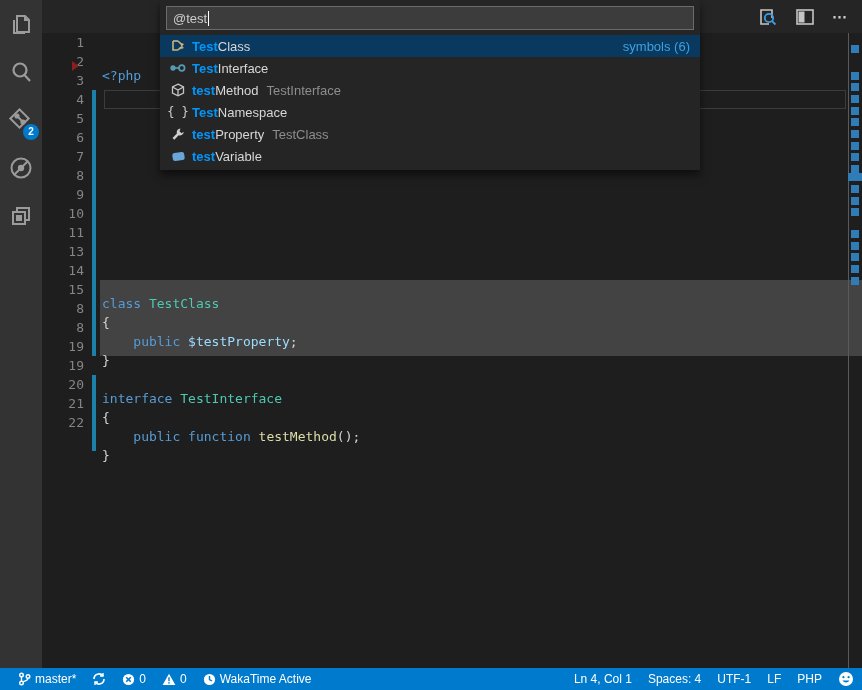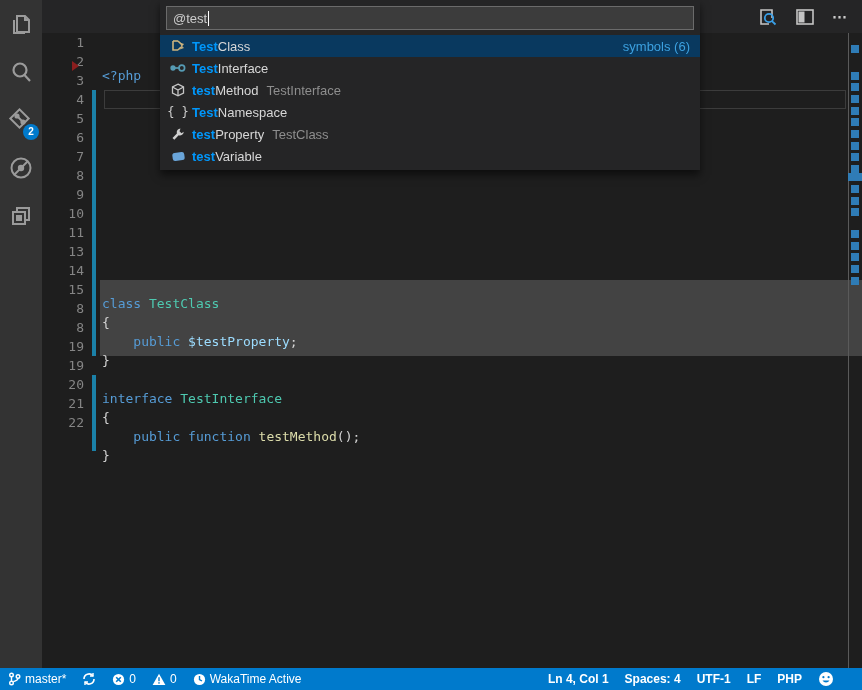--- a/index.html
+++ b/index.html
@@ -72,22 +72,22 @@
   .qo-match { color:#0097fb; font-weight:bold; }
   .qo-desc { font-size:13px; color:#8e8e8e; margin-left:8px; white-space:nowrap; }
   .qo-meta { margin-left:auto; font-size:13px; color:#3ca1e0; }
   .ns-glyph { color:#cfcfcf; font-size:12px; font-family:"DejaVu Sans Mono",monospace; }
 
   
   #statusbar { position:absolute; left:0; bottom:0; width:862px; height:22px;
                background:#007acc; display:flex; align-items:center; color:#ffffff;
                font-size:12px; z-index:6; }
   .sb-group { display:flex; align-items:center; height:100%; }
-  #sb-left { padding-left:8px; gap:16px; }
-  #sb-right { margin-left:auto; padding-right:28px; gap:16px;font-weight:bold; }
+  #sb-left { padding-left:18px; gap:16px; }
+  #sb-right { margin-left:auto; padding-right:8px; gap:16px; }
   .sb-item { display:flex; align-items:center; gap:4px; height:100%; cursor:pointer;
              white-space:nowrap; }
   .sb-item svg { display:block; }
 </style>
 </head>
 <body>
 
 <div id="app">
 
   <div id="activitybar">

